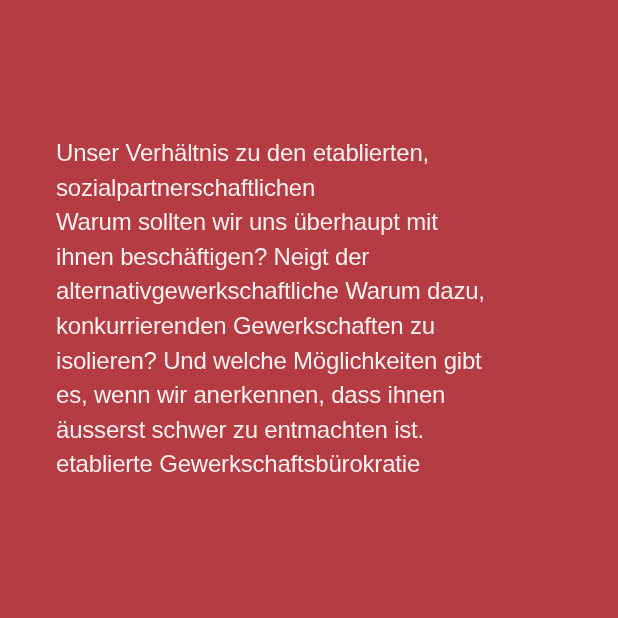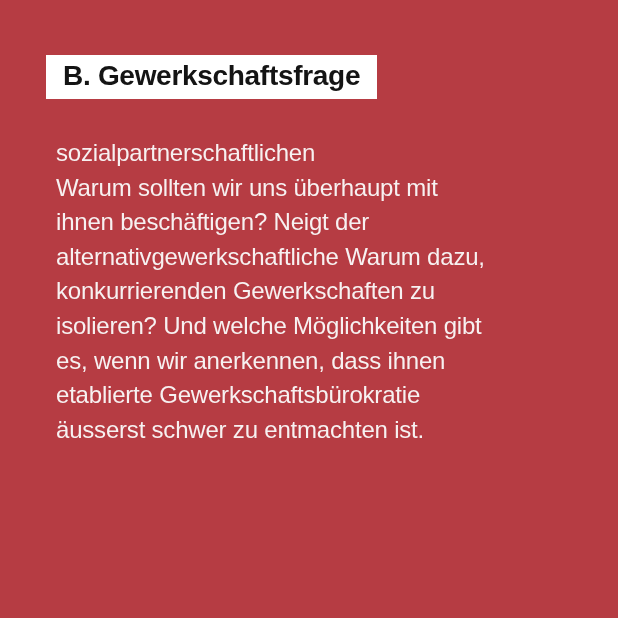--- a/index.html
+++ b/index.html
@@ -41,28 +41,26 @@
     letter-spacing: -0.2px;
   }
   .body-line {
     white-space: nowrap;
   }
 </style>
 </head>
 <body>
 
 <div class="slide" style="background: rgb(182, 60, 67);">
-  <div class="title-box" style="background: rgb(255, 255, 255);">
-    <div class="title-text" style="color: rgb(20, 20, 20);">B. Gewerkschaftsfrage</div>
-  </div>
 
   <div class="body-text" style="color: rgb(247, 241, 241);">
+    <div class="body-line">Unser Verhältnis zu den etablierten,</div>
     <div class="body-line">sozialpartnerschaftlichen</div>
     <div class="body-line">Warum sollten wir uns überhaupt mit</div>
     <div class="body-line">ihnen beschäftigen? Neigt der</div>
     <div class="body-line">alternativgewerkschaftliche Warum dazu,</div>
     <div class="body-line">konkurrierenden Gewerkschaften zu</div>
     <div class="body-line">isolieren? Und welche Möglichkeiten gibt</div>
     <div class="body-line">es, wenn wir anerkennen, dass ihnen</div>
+    <div class="body-line">äusserst schwer zu entmachten ist.</div>
     <div class="body-line">etablierte Gewerkschaftsbürokratie</div>
-    <div class="body-line">äusserst schwer zu entmachten ist.</div>
   </div>
 </div>
 
 </body></html>

